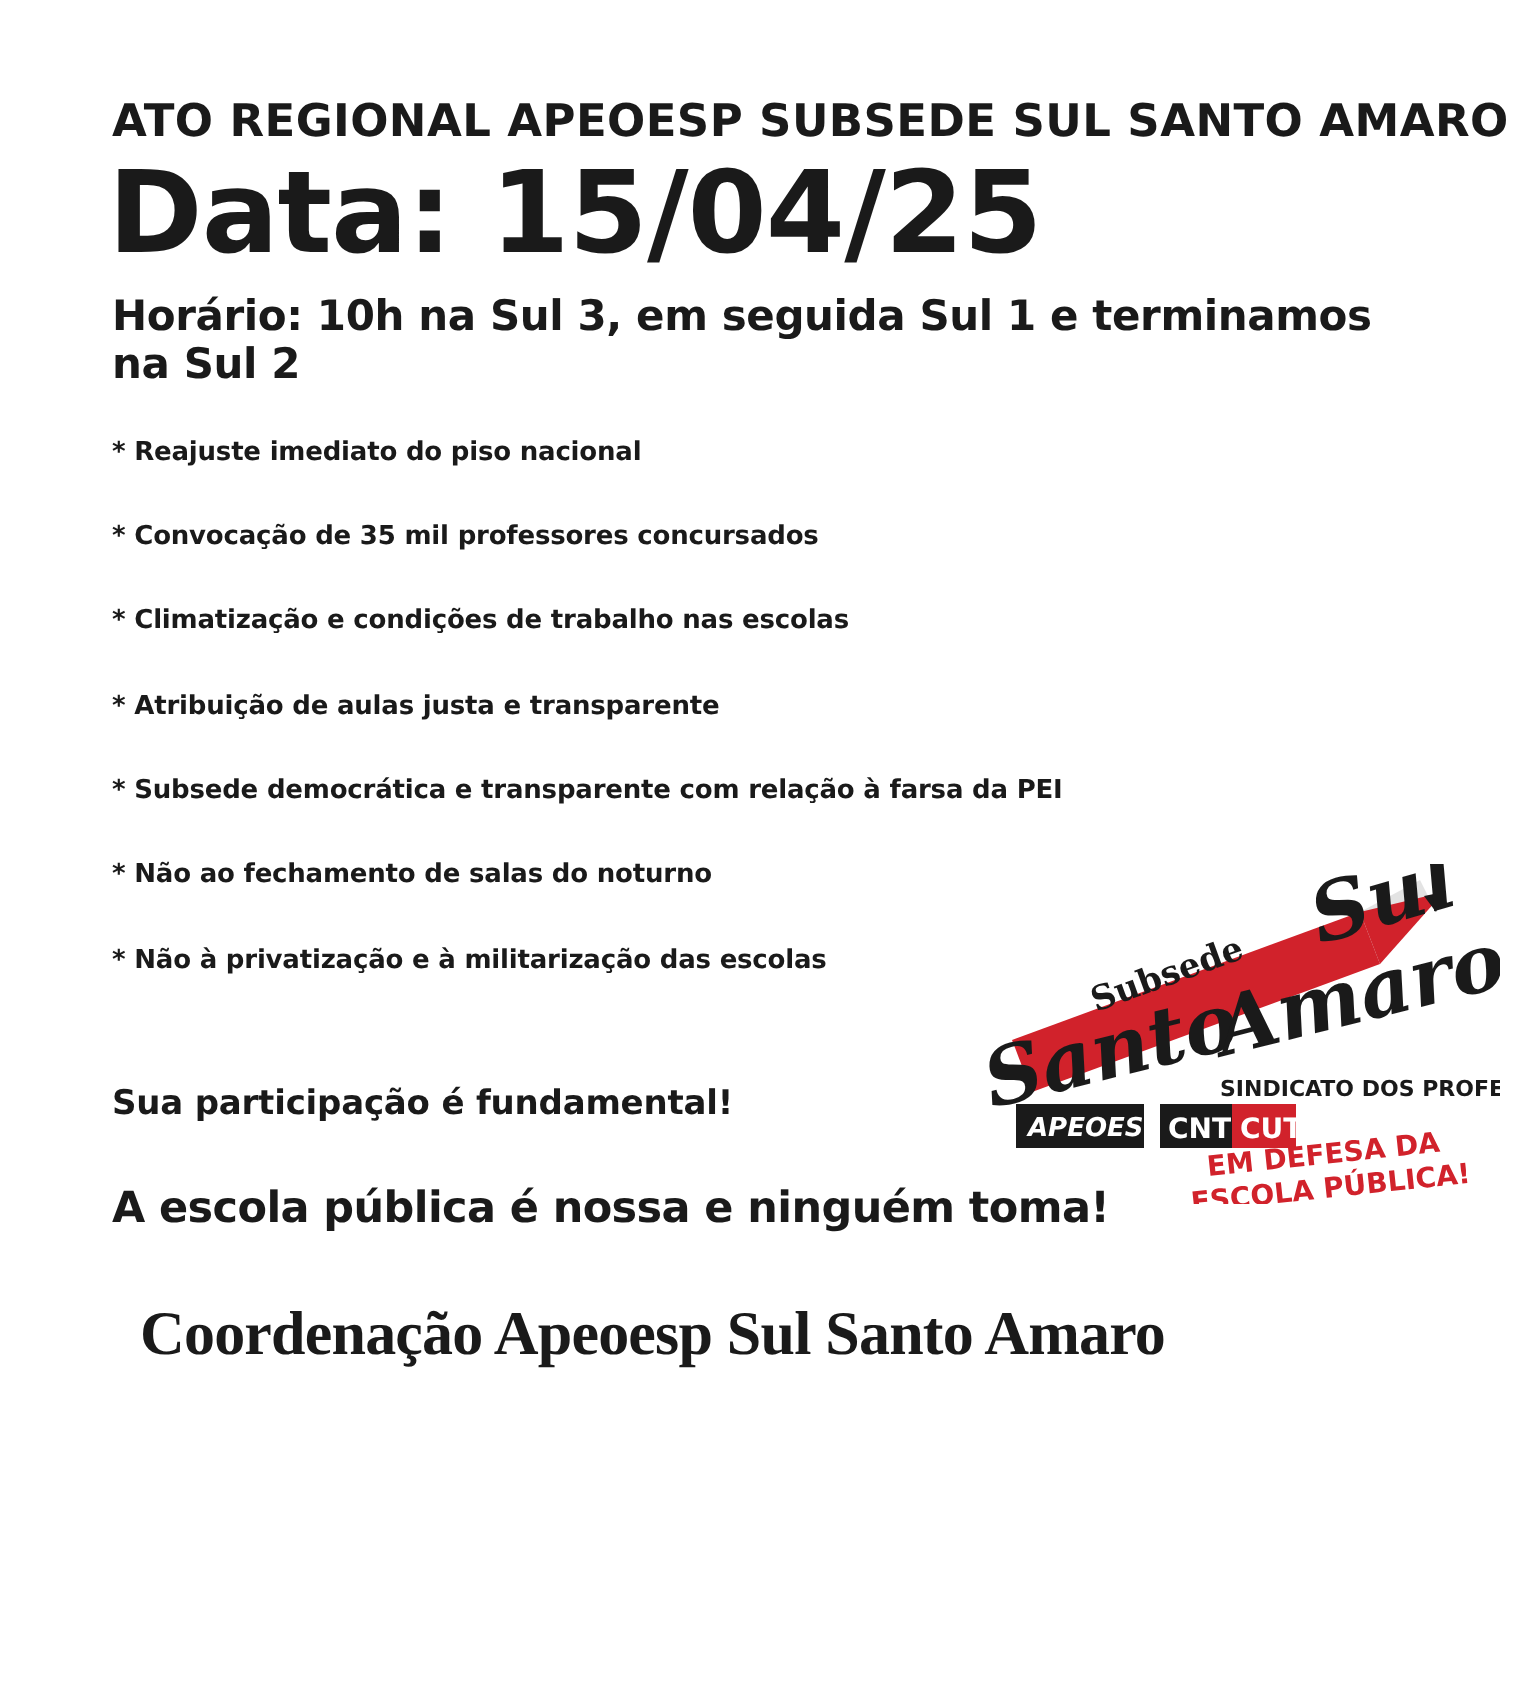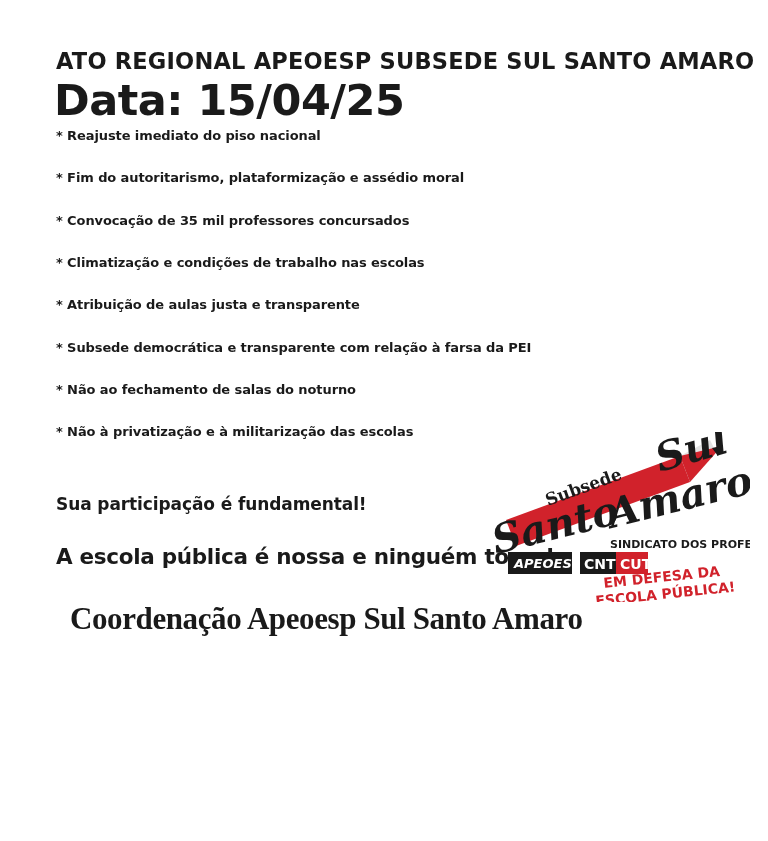--- a/index.html
+++ b/index.html
@@ -28,21 +28,21 @@
   .title {
     font-size: 22.5px;
     font-weight: bold;
     letter-spacing: 0.2px;
     color: #1a1a1a;
     margin: 8px 0 4px 0;
     white-space: nowrap;
   }
 
   .date-line {
-    font-size: 43px;
+    font-size: 57px;
     font-weight: bold;
     letter-spacing: -0.5px;
     color: #1a1a1a;
     margin: 0 0 6px -2px;
     line-height: 1.05;
   }
 
   .schedule {
     font-size: 21px;
     font-weight: bold;
@@ -108,24 +108,24 @@
 </style>
 </head>
 <body>
 
 <div class="poster">
 
   <div class="title">ATO REGIONAL APEOESP SUBSEDE SUL SANTO AMARO</div>
 
   <div class="date-line">Data: 15/04/25</div>
 
+  <div class="schedule">Horário: 10h na Sul 3, em seguida Sul 1 e terminamos na Sul 2</div>
 
   <ul class="demands">
     <li>* Reajuste imediato do piso nacional</li>
-    <li>* Fim do autoritarismo, plataformização e assédio moral</li>
     <li>* Convocação de 35 mil professores concursados</li>
     <li>* Climatização e condições de trabalho nas escolas</li>
     <li>* Atribuição de aulas justa e transparente</li>
     <li>* Subsede democrática e transparente com relação à farsa da PEI</li>
     <li>* Não ao fechamento de salas do noturno</li>
     <li>* Não à privatização e à militarização das escolas</li>
   </ul>
 
   <div class="participation">Sua participação é fundamental!</div>
 

